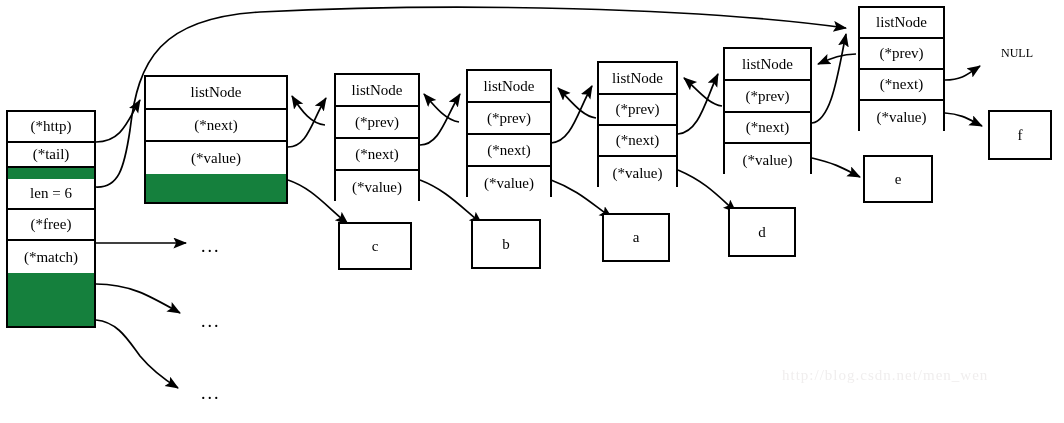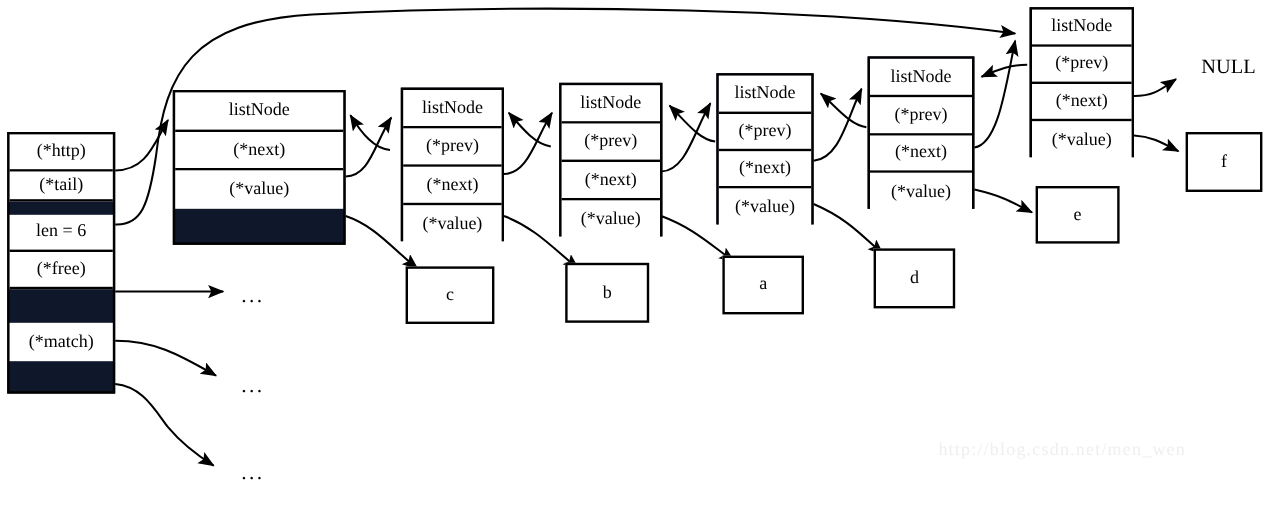--- a/index.html
+++ b/index.html
@@ -21,21 +21,21 @@
     position: absolute;
     left: 0;
     top: 0;
     width: 1064px;
     height: 423px;
     pointer-events: none;
   }
   .node {
     position: absolute;
     border: 2px solid #000;
-    background: #0f172a;
+    background: #15803d;
     box-sizing: border-box;
     z-index: 3;
   }
   .node .cell {
     border-bottom: 2px solid #000;
     box-sizing: border-box;
     text-align: center;
     white-space: nowrap;
     overflow: hidden;
     display: flex;
@@ -54,21 +54,21 @@
     background: #fff;
     box-sizing: border-box;
     display: flex;
     align-items: center;
     justify-content: center;
     font-size: 15px;
     z-index: 3;
   }
   .plainlabel {
     position: absolute;
-    font-size: 17px;
+    font-size: 12px;
     color: #000;
     white-space: nowrap;
     z-index: 3;
   }
   .ellipsis {
     position: absolute;
     font-size: 18px;
     letter-spacing: 2px;
     color: #000;
     z-index: 3;
@@ -142,21 +142,21 @@
 
       <path d="M945,113 C962,114 970,120 982,126"></path>
     </g>
   </svg>
 
   <div class="node" id="list-struct" style="left:6px; top:110px; width:90px; height:218px;">
     <div class="cell" style="height:31px;">(*http)</div>
     <div class="cell" style="height:25px;">(*tail)</div>
     <div class="cell" style="height:31px;margin-top:11px;">len = 6</div>
     <div class="cell" style="height:31px;text-align:center;">(*free)</div>
-    <div class="cell" style="height:32px;margin-top:28px;">(*match)</div>
+    <div class="cell" style="height:32px;">(*match)</div>
   </div>
 
   <div class="node" id="node1" style="left:144px; top:75px; width:144px; height:129px;">
     <div class="cell" style="height:33px;">listNode</div>
     <div class="cell" style="height:32px;">(*next)</div>
     <div class="cell" style="height:32px;">(*value)</div>
   </div>
 
   <div class="node" id="node2" style="left:334px; top:73px; width:86px; height:128px;">
     <div class="cell" style="height:32px;">listNode</div>

